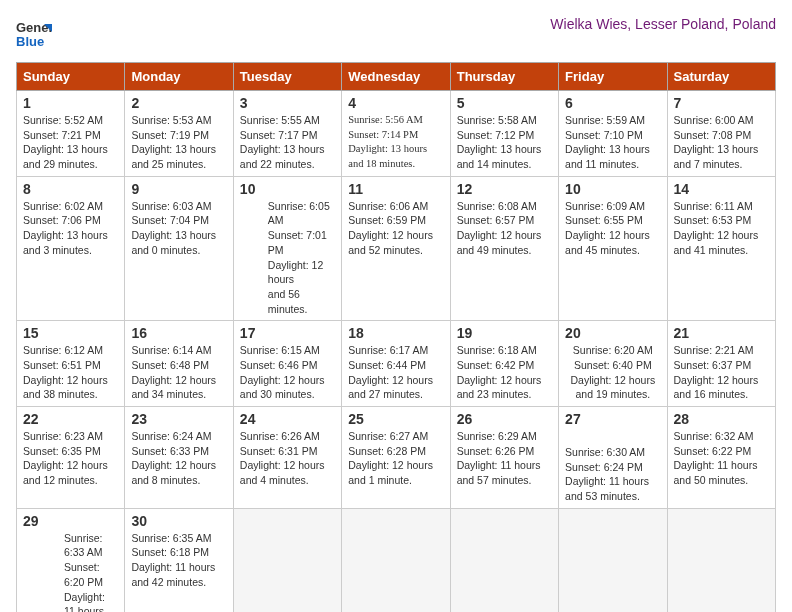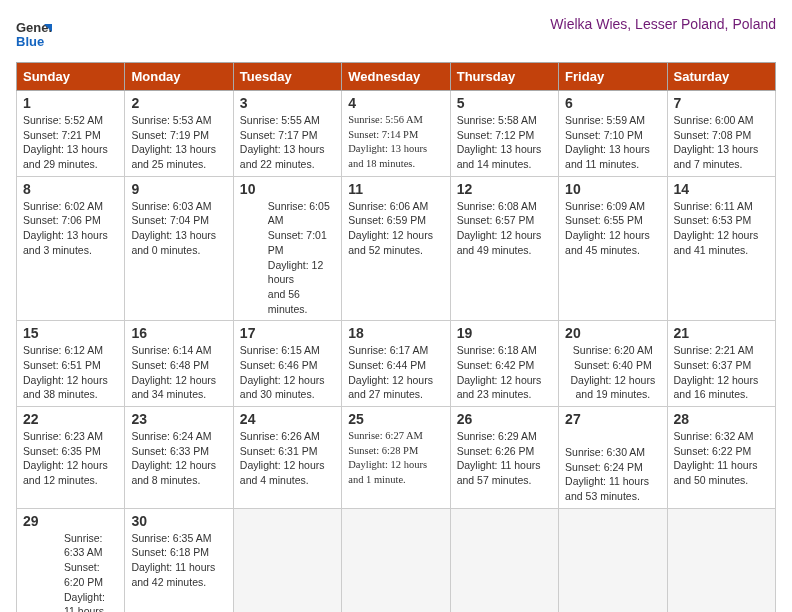--- a/index.html
+++ b/index.html
@@ -272,21 +272,21 @@
         </td>
         <td>
           <span class="day-number">24</span>
           <div class="day-info" style="white-space: pre-line;">Sunrise: 6:26 AM
 Sunset: 6:31 PM
 Daylight: 12 hours
 and 4 minutes.</div>
         </td>
         <td>
           <span class="day-number">25</span>
-          <div class="day-info" style="white-space: pre-line; font-family: Liberation Serif, serif;">Sunrise: 6:27 AM
+          <div class="day-info" style="white-space: pre-line;">Sunrise: 6:27 AM
 Sunset: 6:28 PM
 Daylight: 12 hours
 and 1 minute.</div>
         </td>
         <td>
           <span class="day-number">26</span>
           <div class="day-info" style="white-space: pre-line;">Sunrise: 6:29 AM
 Sunset: 6:26 PM
 Daylight: 11 hours
 and 57 minutes.</div>

